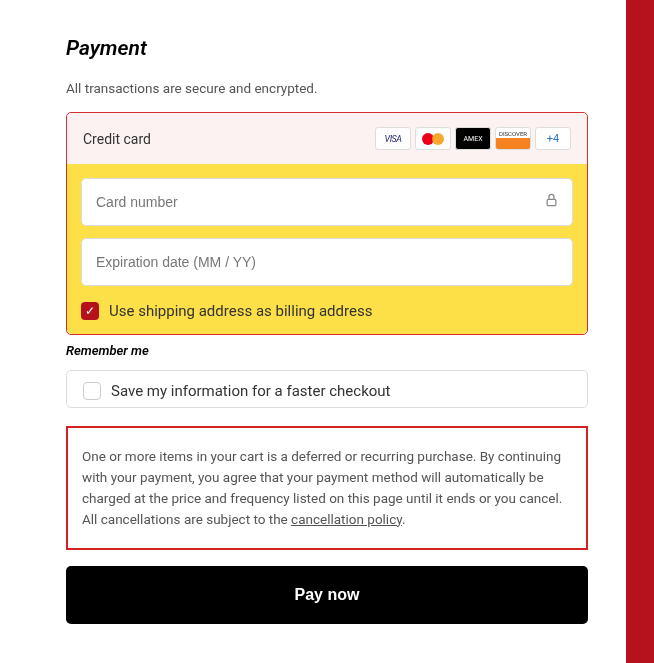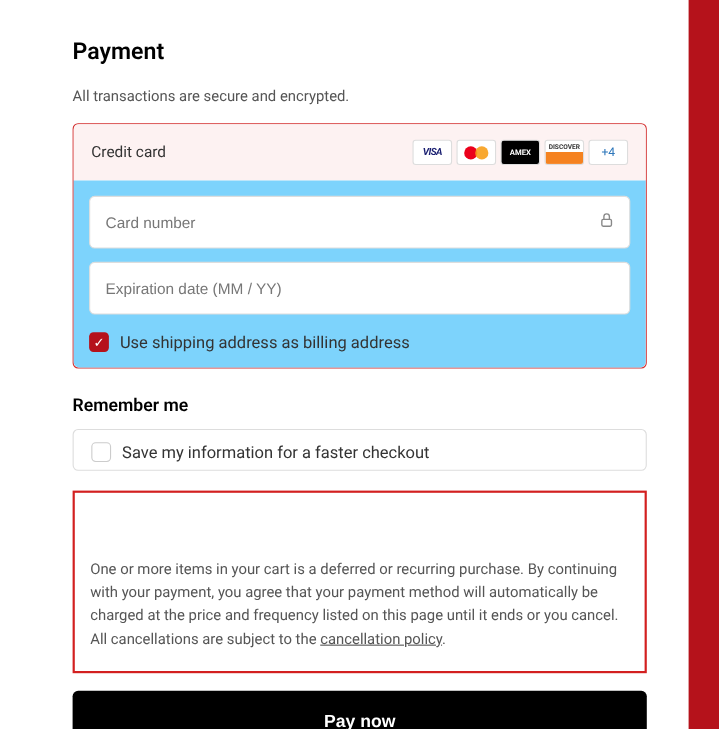--- a/index.html
+++ b/index.html
@@ -1,50 +1,50 @@
 <!DOCTYPE html>
 <html><head>
 <meta charset="utf-8">
 <style>
 * { box-sizing: border-box; margin: 0; padding: 0; }
 body { font-family: -apple-system, BlinkMacSystemFont, "Segoe UI", Roboto, sans-serif; background: #fff; width: 654px; height: 663px; overflow: hidden; position: relative; }
 .sidebar-stripe { position: absolute; right: 0; top: 0; width: 28px; height: 100%; background: #b5121b; }
 .content { padding: 0 66px 0 66px; }
-.section-title { font-size: 21px; font-weight: 600; color: #000; margin-top: 36px; }
+.section-title { font-size: 21px; font-weight: 600; color: #000; margin-top: 36px; font-style: italic; }
 .section-sub { font-size: 13.5px; color: #555; margin-top: 20px; }
 .payment-box { border: 1px solid #d32f2f; border-radius: 5px; margin-top: 16px; background: #fff; }
 .payment-header { display: flex; justify-content: space-between; align-items: center; padding: 14px 16px; background: #fdf2f2; border-radius: 5px 5px 0 0; }
 .payment-header-label { font-size: 14px; color: #333; }
 .card-logos { display: flex; gap: 4px; align-items: center; }
-.card-logo { width: 36px; height: 23px; border: 1px solid #ddd; border-radius: 3px; background: #fff; display: flex; align-items: center; justify-content: center; font-size: 9px; font-weight: bold; overflow: hidden; }
+.card-logo { width: 36px; height: 23px; border: 1px solid #ddd; border-radius: 3px; background: #fff; display: flex; align-items: center; justify-content: center; font-size: 9px; font-weight: normal; overflow: hidden; }
 .visa { color: #1a1f71; letter-spacing: -0.5px; font-style: italic; }
 .mc { position: relative; }
 .mc::before, .mc::after { content: ""; width: 12px; height: 12px; border-radius: 50%; position: absolute; top: 50%; transform: translateY(-50%); }
 .mc::before { background: #eb001b; left: 6px; }
 .mc::after { background: #f79e1b; right: 6px; opacity: 0.9; }
 .amex { background: #000000; color: #fff; font-size: 7px; }
 .disc { background: linear-gradient(to bottom, #fff 50%, #f58220 50%); color: #333; font-size: 6px; align-items: flex-start; padding-top: 2px; }
 .more { color: #2e77bb; font-size: 11px; font-weight: normal; border-color: #ddd; }
-.payment-body { background: #7dd3fc; padding: 14px; border-radius: 0 0 5px 5px; }
+.payment-body { background: #fde047; padding: 14px; border-radius: 0 0 5px 5px; }
 .input-wrap { position: relative; margin-bottom: 12px; }
 .row { display: flex; gap: 12px; }
 .row .input-wrap { flex: 1; }
 input[type="text"] { width: 100%; padding: 15px 14px; border: 1px solid #ddd; border-radius: 5px; font-size: 14px; background: #fff; color: #333; }
 input[type="text"]::placeholder { color: #777; }
 .input-icon { position: absolute; right: 14px; top: 50%; transform: translateY(-50%); color: #888; }
 .checkbox-row { display: flex; align-items: center; gap: 10px; margin-top: 4px; }
 .checkbox { width: 18px; height: 18px; border-radius: 4px; display: flex; align-items: center; justify-content: center; flex-shrink: 0; }
 .checkbox.checked { background: #b5121b; }
 .checkbox.unchecked { background: #fff; border: 1px solid #ccc; }
 .check-mark { color: #fff; font-size: 12px; }
 .checkbox-label { font-size: 15px; color: #333; }
-.remember-title { font-size: 16px; font-weight: 600; margin-top: 24px; color: #000; }
+.remember-title { font-size: 13px; font-weight: 600; margin-top: 8px; color: #000; font-style: italic; }
 .remember-box { border: 1px solid #ddd; border-radius: 5px; padding: 7px 16px; margin-top: 12px; }
 .highlight-box { border: 2px solid #d32020; padding: 18px 14px; margin-top: 18px; }
-.disclaimer { font-size: 13.5px; color: #555; line-height: 1.55; margin-top: 42px; }
+.disclaimer { font-size: 13.5px; color: #555; line-height: 1.55; }
 .disclaimer a { color: #555; text-decoration: underline; }
 .pay-btn { width: 100%; background: #000; color: #fff; border: none; border-radius: 5px; padding: 20px; font-size: 16px; font-weight: 600; margin-top: 16px; cursor: pointer; }
 </style>
 </head>
 <body>
 
 <div class="sidebar-stripe"></div>
 
 <div class="content">
 

